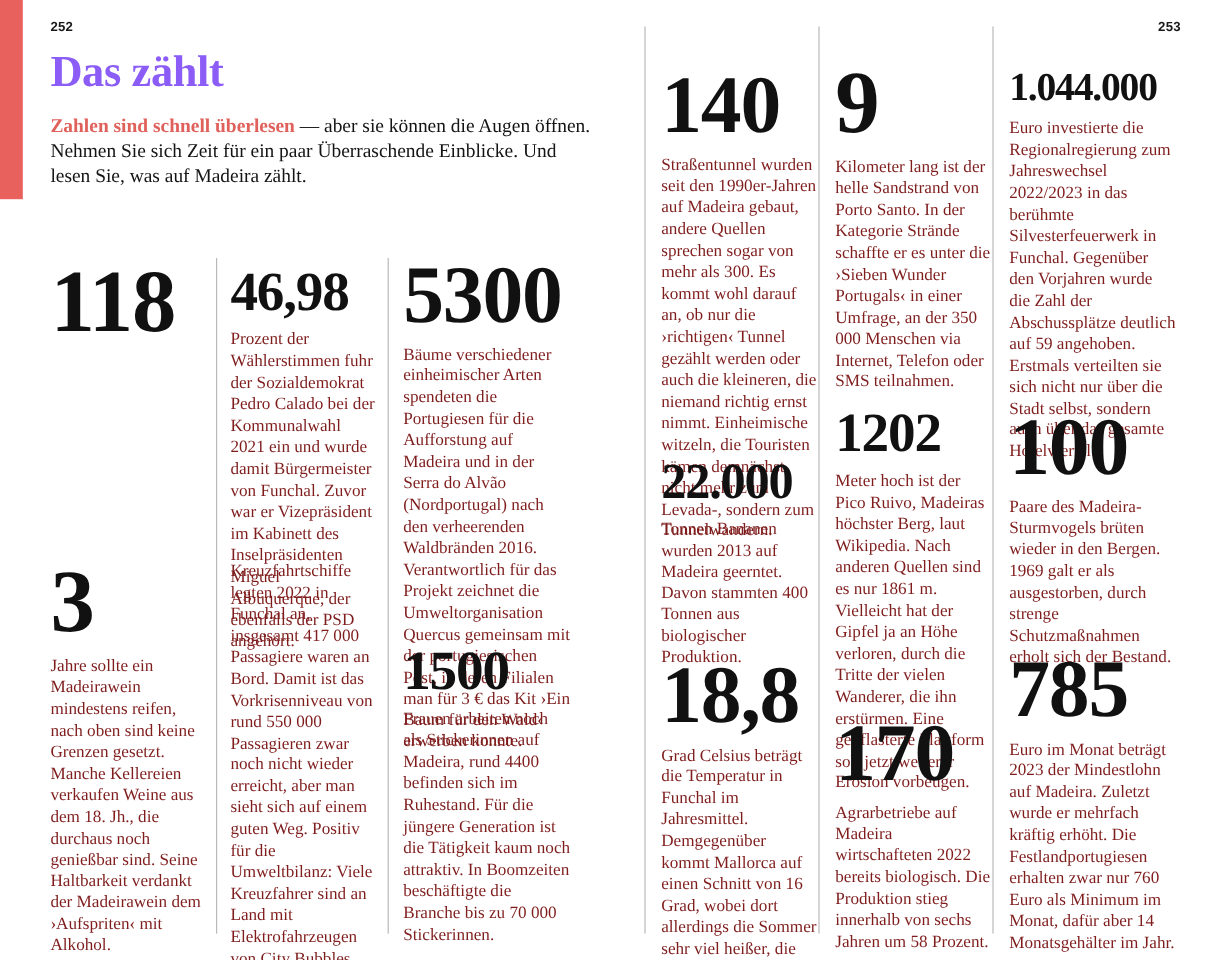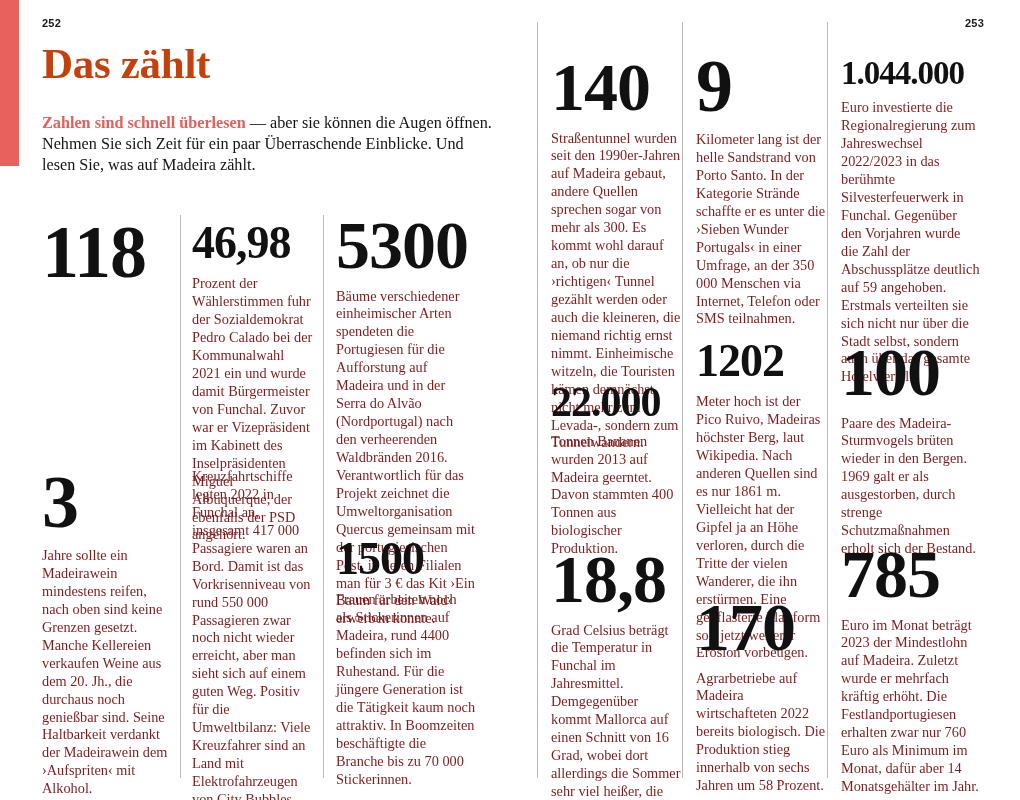--- a/index.html
+++ b/index.html
@@ -42,25 +42,25 @@
   
   #headline-block {
     position: absolute;
     left: 42px;
     top: 42px;
     width: 450px;
   }
   #page-title {
     font-family: "Liberation Serif", "DejaVu Serif", serif;
     font-weight: 700;
-    font-size: 43px;
+    font-size: 37px;
     line-height: 1.0;
     letter-spacing: -0.3px;
-    margin: 0 0 28px 0;
-    color: #c2410c;
+    margin: 0 0 16px 0;
+    color: #8b5cf6;
   }
   #standfirst {
     font-size: 16.2px;
     line-height: 1.30;
     margin: 0;
     color: #141414;
   }
   #standfirst .lead {
     color: #e0615c;
     font-weight: 700;
@@ -131,21 +131,21 @@
 
 <div class="column" style="left:42px; width:128px;">
   <div class="column-inner" style="top:218px;">
     <div class="fact">
       <div class="fact-number num-xl">118</div>
     </div>
   </div>
   <div class="column-inner" style="top:468px;">
     <div class="fact">
       <div class="fact-number num-xl">3</div>
-      <p class="fact-body">Jahre sollte ein Madeirawein mindestens reifen, nach oben sind keine Grenzen gesetzt. Manche Kellereien verkaufen Weine aus dem 20. Jh., die durchaus noch genießbar sind. Seine Haltbarkeit verdankt der Madeirawein dem ›Aufspriten‹ mit Alkohol.</p>
+      <p class="fact-body">Jahre sollte ein Madeirawein mindestens reifen, nach oben sind keine Grenzen gesetzt. Manche Kellereien verkaufen Weine aus dem 18. Jh., die durchaus noch genießbar sind. Seine Haltbarkeit verdankt der Madeirawein dem ›Aufspriten‹ mit Alkohol.</p>
     </div>
   </div>
 </div>
 
 <div class="column" style="left:192px; width:122px;">
   <div class="column-inner" style="top:222px;">
     <div class="fact">
       <div class="fact-number num-md">46,98</div>
       <p class="fact-body">Prozent der Wählerstimmen fuhr der Sozialdemokrat Pedro Calado bei der Kommunalwahl 2021 ein und wurde damit Bürgermeister von Funchal. Zuvor war er Vizepräsident im Kabinett des Inselpräsidenten Miguel Albuquerque, der ebenfalls der PSD angehört.</p>
     </div>

